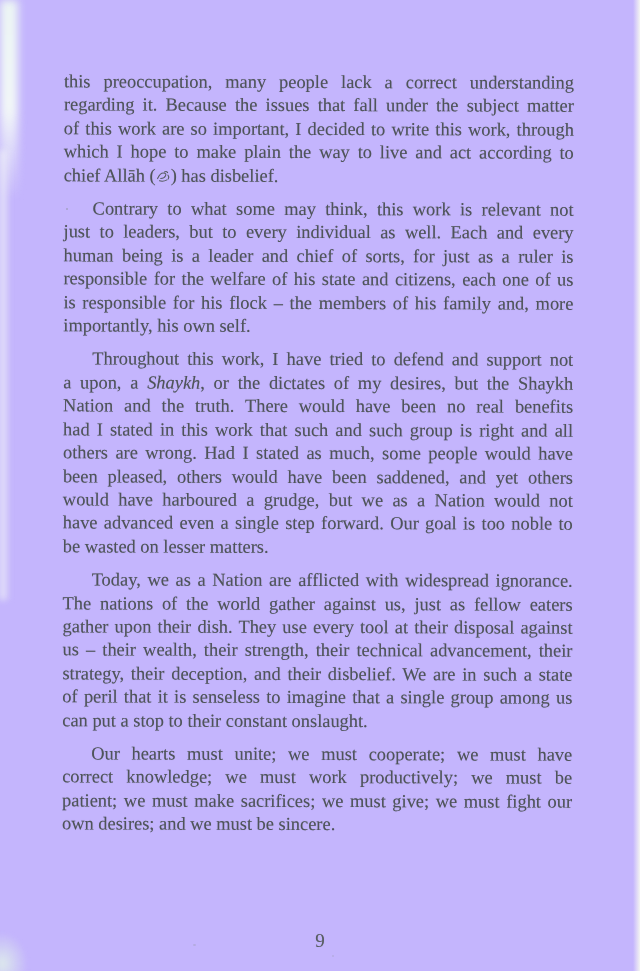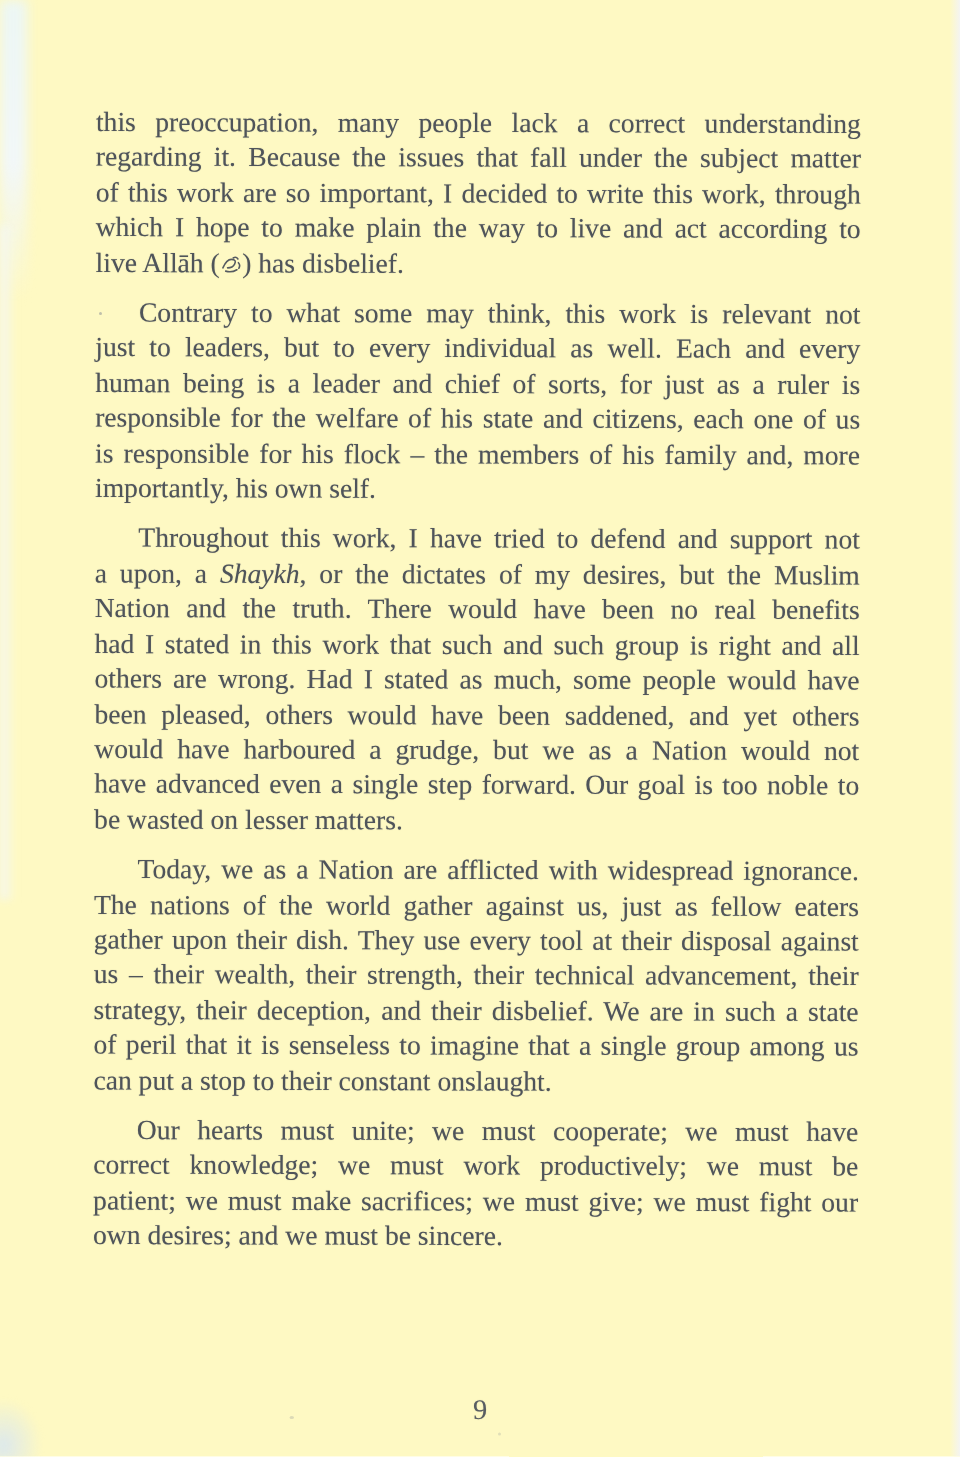--- a/index.html
+++ b/index.html
@@ -75,58 +75,58 @@
     border-radius: 50%;
     opacity: 0.55;
   }
   .speck-1 { left: 66px; top: 208px; width: 2px; height: 2px; }
   .speck-2 { left: 193px; top: 944px; width: 3px; height: 2px; opacity: 0.3; }
   .speck-3 { left: 332px; top: 955px; width: 2px; height: 2px; opacity: 0.25; }
 </style>
 </head>
 <body>
 
-<div class="page" style="background: #fef9c3;">
+<div class="page" style="background: #c4b5fd;">
 
   <div class="artifact artifact-topleft"></div>
   <div class="artifact artifact-leftmid"></div>
   <div class="artifact artifact-bottomleft"></div>
   <div class="artifact artifact-rightedge"></div>
   <div class="speck speck-1"></div>
   <div class="speck speck-2"></div>
   <div class="speck speck-3"></div>
 
   <div class="text-block" style="color: rgb(79, 84, 90);">
       <div class="para">
         <div class="line">this preoccupation, many people lack a correct understanding</div>
         <div class="line">regarding it. Because the issues that fall under the subject matter</div>
         <div class="line">of this work are so important, I decided to write this work, through</div>
         <div class="line">which I hope to make plain the way to live and act according to</div>
-        <div class="line last"><span>live Allāh (</span><span class="honorific">
+        <div class="line last"><span>chief Allāh (</span><span class="honorific">
   <svg viewBox="0 0 24 20" xmlns="http://www.w3.org/2000/svg" aria-hidden="true">
     <g fill="none" stroke="#565b61" stroke-width="1.7" stroke-linecap="round">
       <path d="M3 14 q4 -9 9 -9 q6 0 3.5 5 q-2 4 -7.5 4"></path>
       <path d="M6 17.5 q6 2 12 -1.5"></path>
       <path d="M14 3.5 q3 -2 5 1"></path>
       <path d="M19.5 8.5 q2.5 2.5 0.5 6"></path>
     </g>
   </svg>
 </span><span>) has disbelief.</span></div>
       </div>
       <div class="para">
         <div class="line indent">Contrary to what some may think, this work is relevant not</div>
         <div class="line">just to leaders, but to every individual as well. Each and every</div>
         <div class="line">human being is a leader and chief of sorts, for just as a ruler is</div>
         <div class="line">responsible for the welfare of his state and citizens, each one of us</div>
         <div class="line">is responsible for his flock – the members of his family and, more</div>
         <div class="line last">importantly, his own self.</div>
       </div>
       <div class="para">
         <div class="line indent">Throughout this work, I have tried to defend and support not</div>
-        <div class="line"><span>a upon, a </span><em>Shaykh</em><span>, or the dictates of my desires, but the Muslim</span></div>
+        <div class="line"><span>a upon, a </span><em>Shaykh</em><span>, or the dictates of my desires, but the Shaykh</span></div>
         <div class="line">Nation and the truth. There would have been no real benefits</div>
         <div class="line">had I stated in this work that such and such group is right and all</div>
         <div class="line">others are wrong. Had I stated as much, some people would have</div>
         <div class="line">been pleased, others would have been saddened, and yet others</div>
         <div class="line">would have harboured a grudge, but we as a Nation would not</div>
         <div class="line">have advanced even a single step forward. Our goal is too noble to</div>
         <div class="line last">be wasted on lesser matters.</div>
       </div>
       <div class="para">
         <div class="line indent">Today, we as a Nation are afflicted with widespread ignorance.</div>

